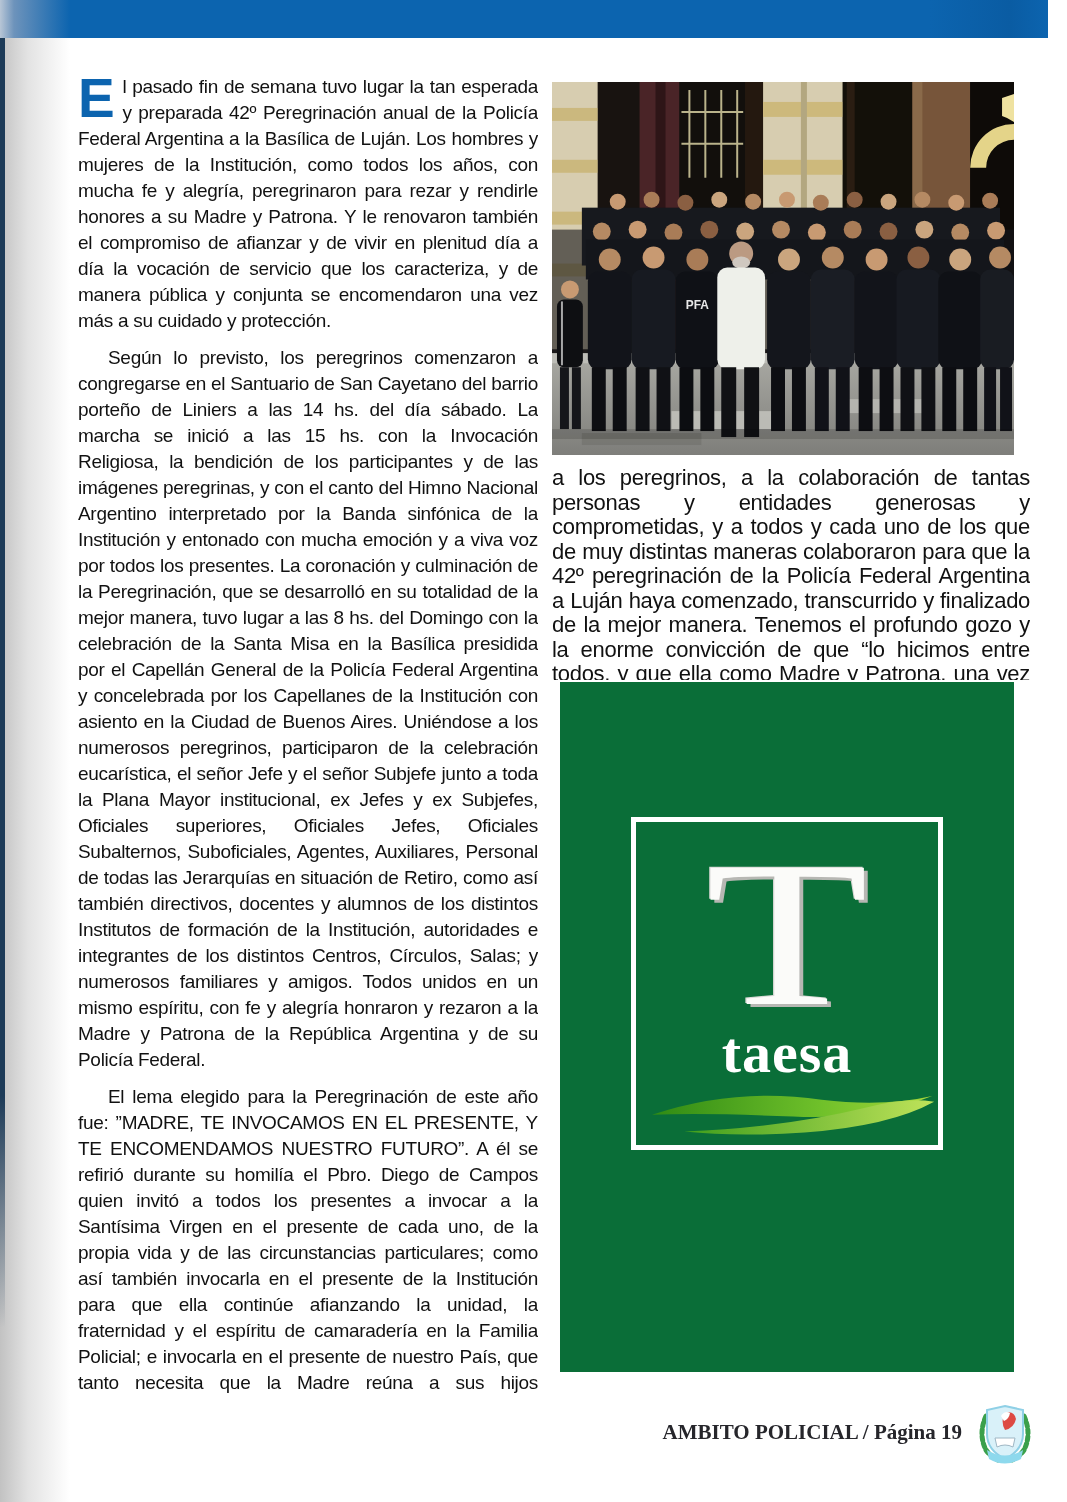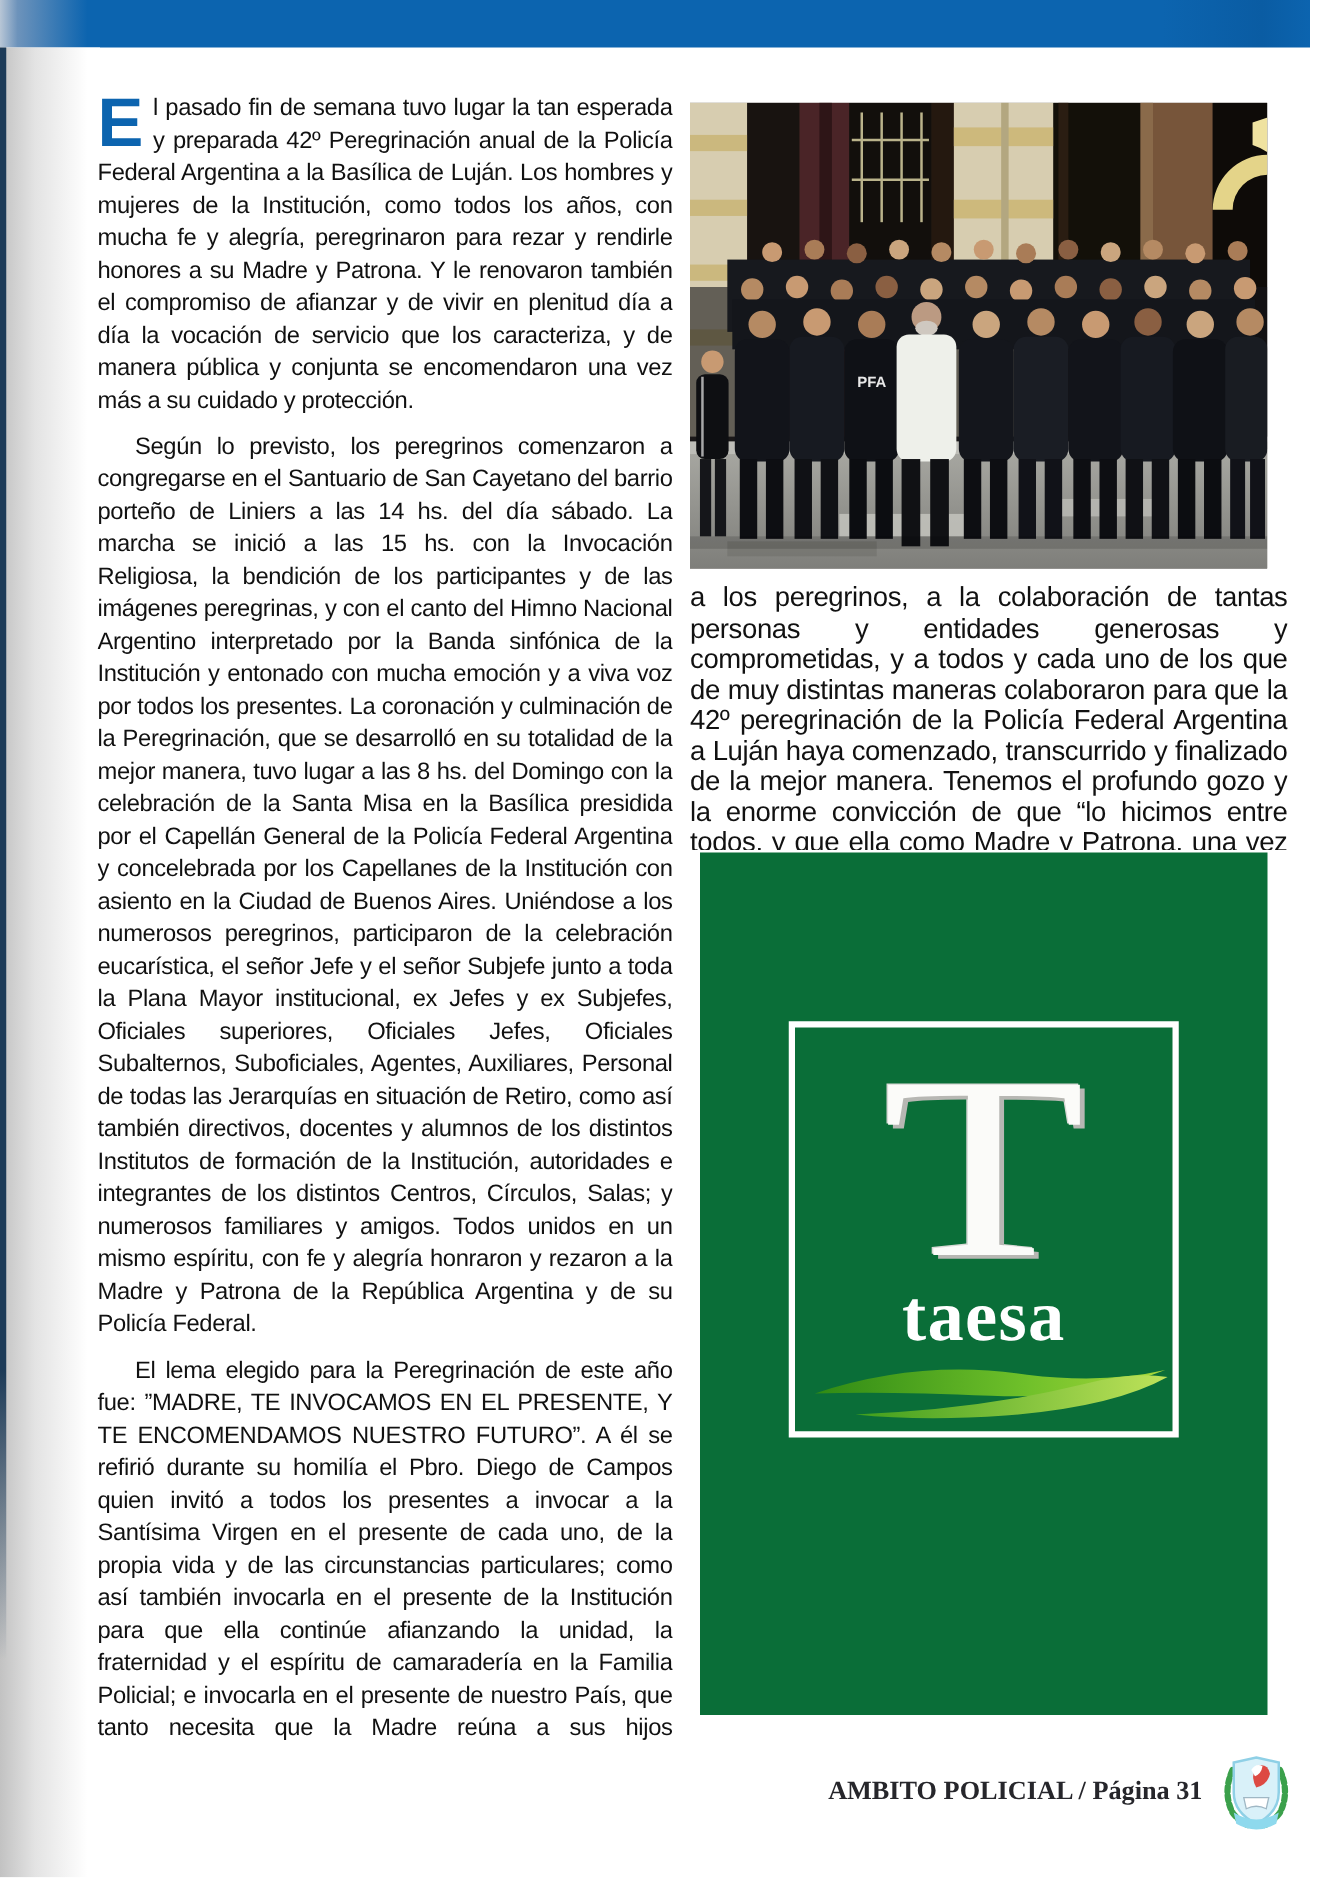--- a/index.html
+++ b/index.html
@@ -228,21 +228,21 @@
             <stop offset="0" stop-color="#3f9e1c"></stop>
               <stop offset="1" stop-color="#bfe35a"></stop>
           </linearGradient>
         </defs>
         <path d="M2,34 Q90,4 180,18 Q245,26 296,14 Q232,40 150,36 Q62,32 2,34 Z" fill="url(#gr1)"></path>
         <path d="M36,52 Q140,48 228,26 Q268,15 298,20 Q252,46 162,53 Q92,58 36,52 Z" fill="url(#gr2)"></path>
       </svg>
     </div>
   </div>
 
-  <div class="footer-text">AMBITO POLICIAL / Página 31</div>
+  <div class="footer-text">AMBITO POLICIAL / Página 19</div>
 
   <svg class="crest" viewBox="0 0 66 66">
     <g stroke="#3ba04b" stroke-width="5" fill="none" stroke-dasharray="4 3" stroke-linecap="round">
       <path d="M14,16 Q6,34 14,50 Q18,56 26,60"></path>
       <path d="M52,16 Q60,34 52,50 Q48,56 40,60"></path>
     </g>
     <path d="M33,6 L51,10 L51,34 Q51,50 33,59 Q15,50 15,34 L15,10 Z" fill="#d9f1f9" stroke="#8fd0e6" stroke-width="2"></path>
     <path d="M33,13 q9,-3 11,6 q-2,9 -11,11 q-5,-9 0,-17 z" fill="#dd4a43"></path>
     <path d="M29,16 q4,-6 9,-3 q-1,6 -6,8 z" fill="#ffffff"></path>
     <path d="M23,38 h20 l-2,9 q-8,-4 -16,0 z" fill="#ffffff" stroke="#9fb7c4" stroke-width="1"></path>

